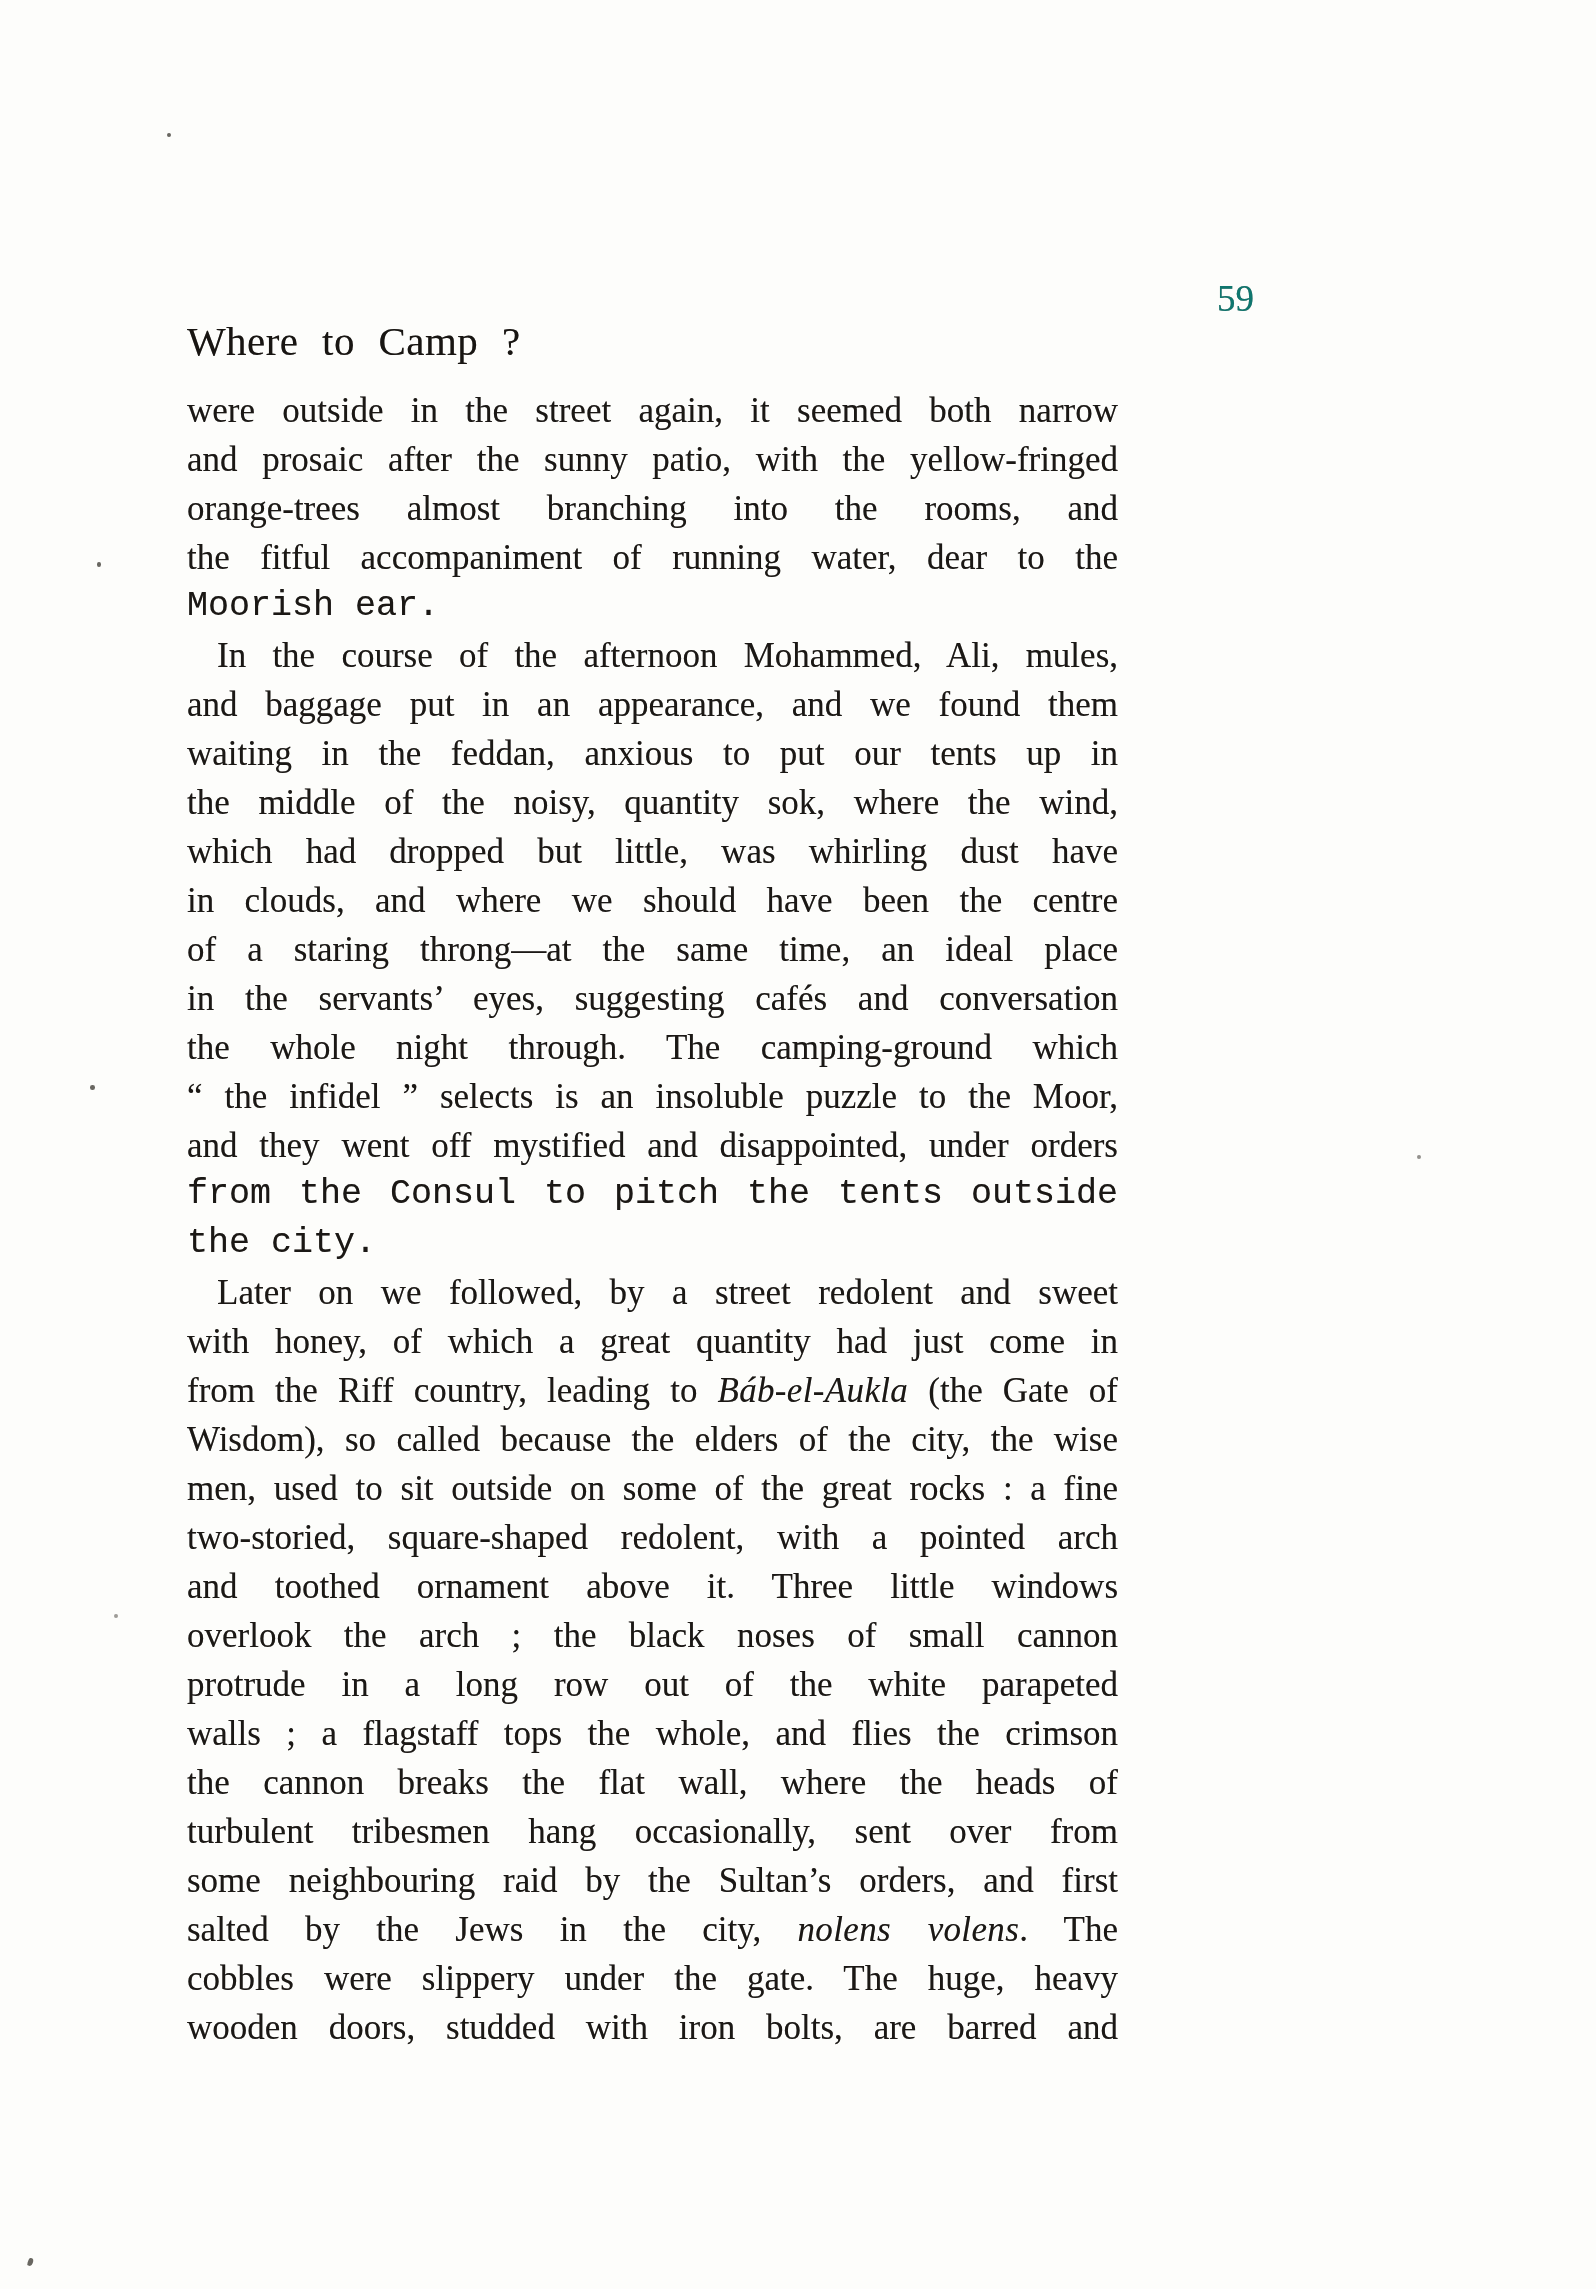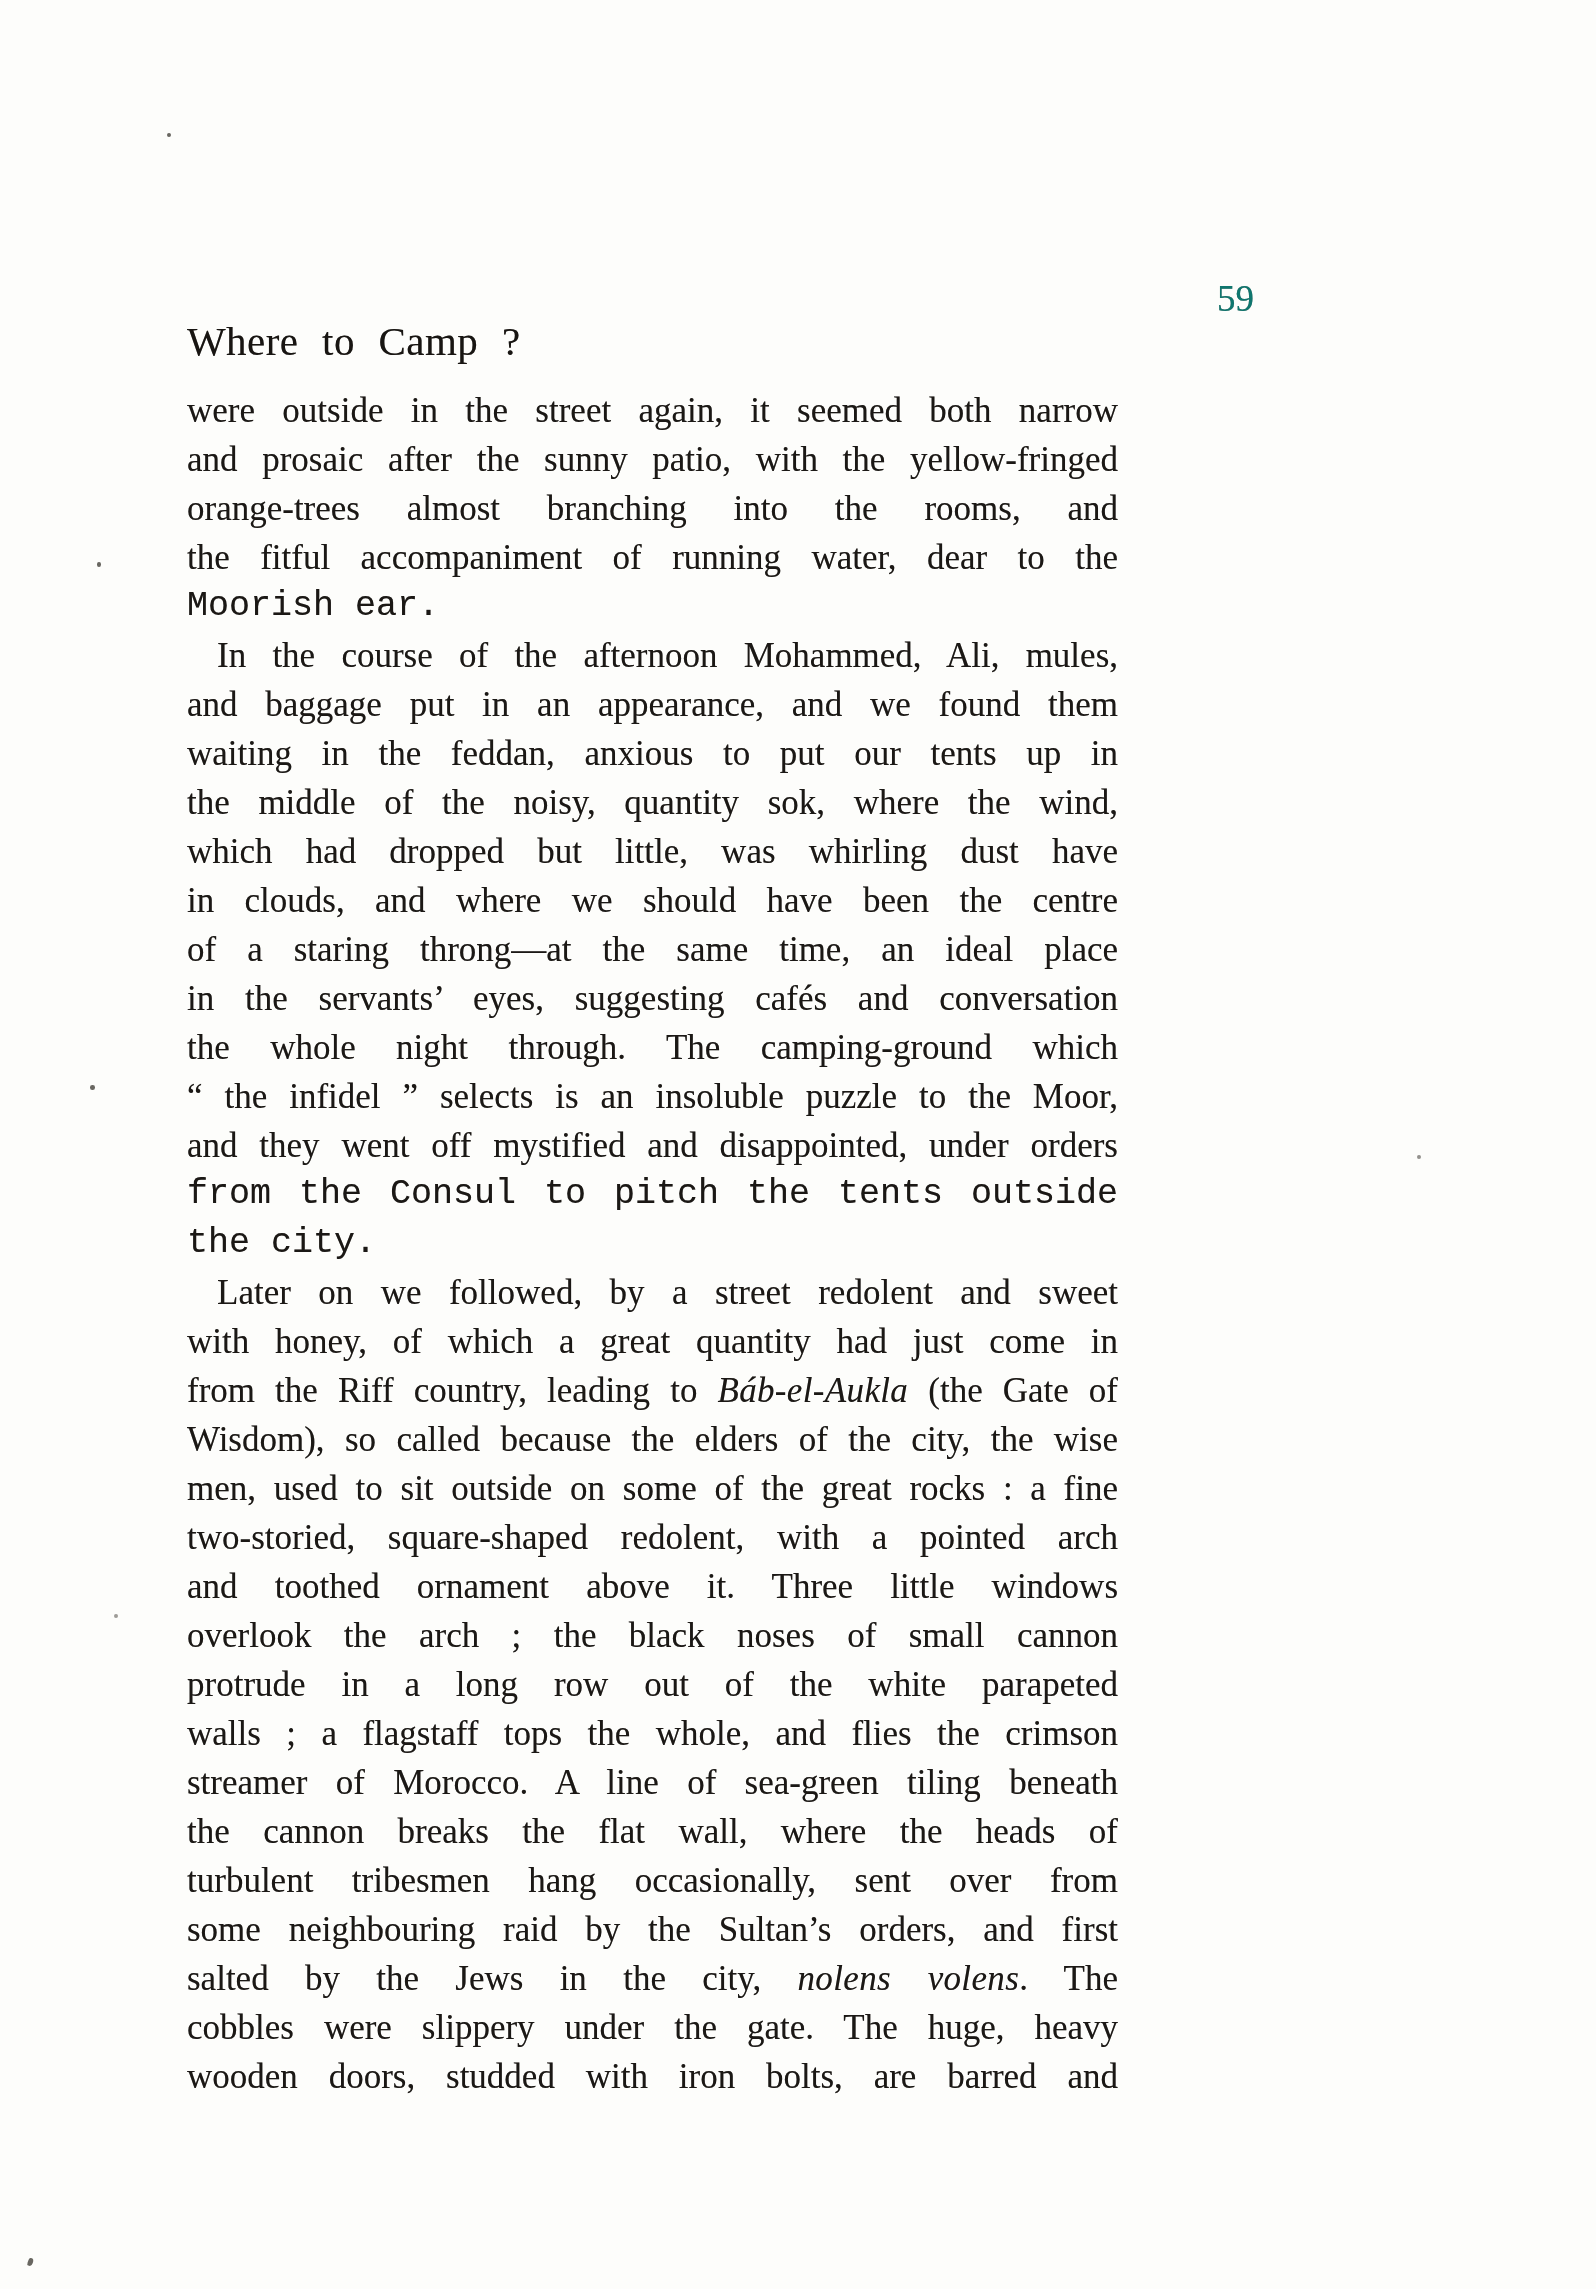--- a/index.html
+++ b/index.html
@@ -98,21 +98,20 @@
       <div class="line indent"><span>Later on we followed, by a street redolent and sweet</span></div>
       <div class="line"><span>with honey, of which a great quantity had just come in</span></div>
       <div class="line"><span>from the Riff country, leading to </span><i>Báb-el-Aukla</i><span> (the Gate of</span></div>
       <div class="line"><span>Wisdom), so called because the elders of the city, the wise</span></div>
       <div class="line"><span>men, used to sit outside on some of the great rocks : a fine</span></div>
       <div class="line"><span>two-storied, square-shaped redolent, with a pointed arch</span></div>
       <div class="line"><span>and toothed ornament above it.  Three little windows</span></div>
       <div class="line"><span>overlook the arch ; the black noses of small cannon</span></div>
       <div class="line"><span>protrude in a long row out of the white parapeted</span></div>
       <div class="line"><span>walls ; a flagstaff tops the whole, and flies the crimson</span></div>
-      <div class="line"><span>streamer of Morocco.  A line of sea-green tiling beneath</span></div>
       <div class="line"><span>the cannon breaks the flat wall, where the heads of</span></div>
       <div class="line"><span>turbulent tribesmen hang occasionally, sent over from</span></div>
       <div class="line"><span>some neighbouring raid by the Sultan’s orders, and first</span></div>
       <div class="line"><span>salted by the Jews in the city, </span><i>nolens volens</i><span>.  The</span></div>
       <div class="line"><span>cobbles were slippery under the gate.  The huge, heavy</span></div>
       <div class="line"><span>wooden doors, studded with iron bolts, are barred and</span></div>
     </div>
 
   <div class="speck" style="left:167px; top:133px; width:3.8px; height:3.8px;"></div>
   <div class="speck" style="left:97px; top:562px; width:3.8px; height:4.7px;"></div>

